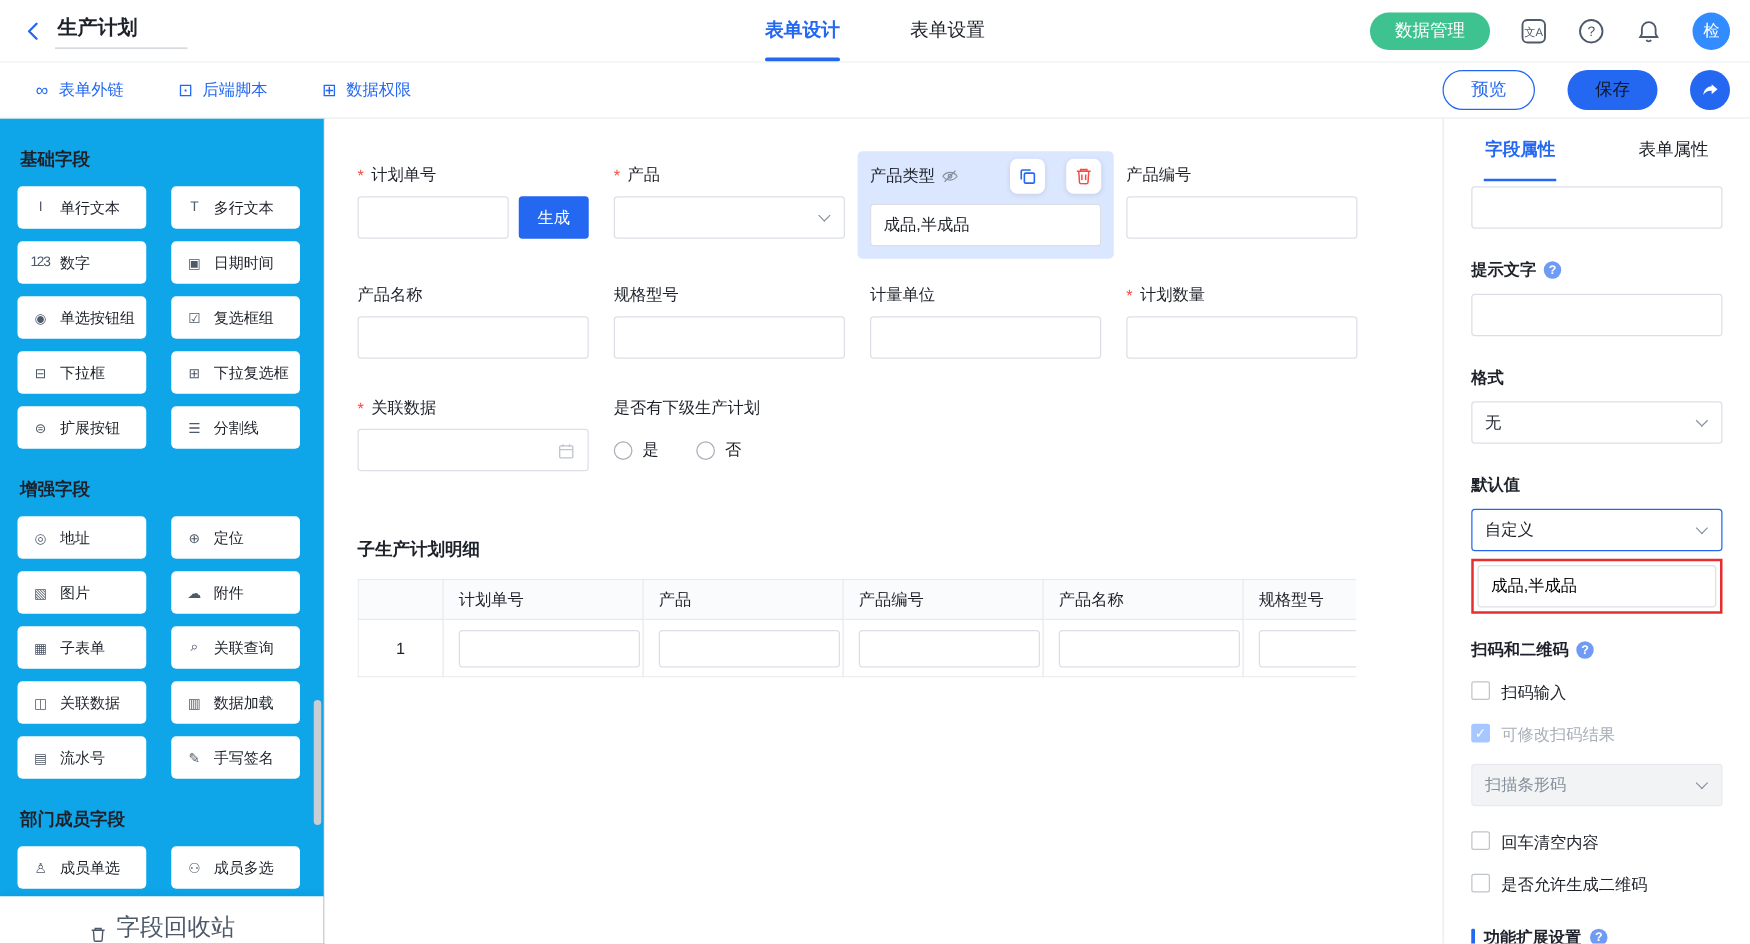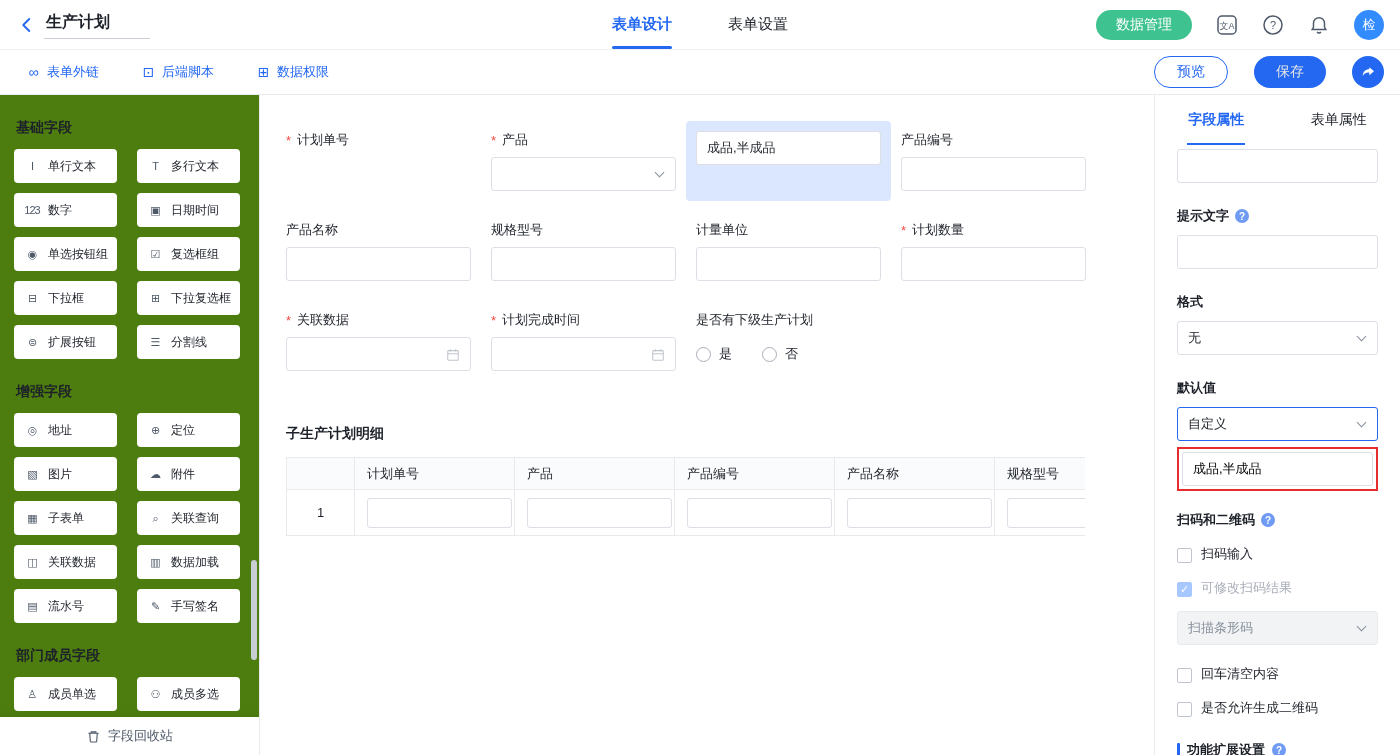--- a/index.html
+++ b/index.html
@@ -23,35 +23,35 @@
   .avatar{width:30px;height:30px;border-radius:50%;background:#338cff;color:#fff;font-size:13px;display:flex;align-items:center;justify-content:center;cursor:pointer}
 
   
   .toolbar{height:45px;display:flex;align-items:center;justify-content:space-between;
     padding:0 16px 0 26px;border-bottom:1px solid #e9eaee;background:#fff}
   .tl-links{display:flex;gap:42px}
   .tlink{display:flex;align-items:center;gap:6px;color:var(--primary);font-size:13px;cursor:pointer}
   .tlink .ti{font-size:14px;min-width:15px;text-align:center}
   .tl-actions{display:flex;gap:26px;align-items:center}
   .btn-preview{height:32px;padding:0 22px;border-radius:16px;border:1px solid var(--primary);color:var(--primary);background:#fff;font-size:14px;cursor:pointer}
-  .btn-save{height:32px;padding:0 22px;border-radius:16px;border:none;color:#e5e5e5;background:var(--primary);font-size:14px;cursor:pointer}
+  .btn-save{height:32px;padding:0 22px;border-radius:16px;border:none;color:#0f172a;background:var(--primary);font-size:14px;cursor:pointer}
   .btn-share{width:32px;height:32px;border-radius:50%;border:none;background:var(--primary);display:flex;align-items:center;justify-content:center;cursor:pointer}
 
   
   .content{display:flex;height:660px}
 
   
-  .sidebar{width:260px;background:#4d7c0f;border-right:1px solid #e9eaee;position:relative;padding:14px 0 0 14px;overflow:hidden;flex:none}
+  .sidebar{width:260px;background:#0ea5e9;border-right:1px solid #e9eaee;position:relative;padding:14px 0 0 14px;overflow:hidden;flex:none}
   .sec-head{font-size:14px;font-weight:bold;margin:24px 0 12px 2px}
   .sidebar > .sec-head:first-child{margin-top:10px}
   .side-grid{display:flex;flex-wrap:wrap;gap:10px 20px;width:226px}
   .side-item{width:103px;height:34px;background:#fff;border-radius:4px;display:flex;align-items:center;gap:7px;padding-left:9px;font-size:12px;cursor:pointer}
   .fi{min-width:18px;font-size:11px;color:#4e5969;text-align:center;letter-spacing:-1px;flex:none}
   .side-scroll{position:absolute;right:2px;top:465px;width:6px;height:100px;border-radius:3px;background:#c9cdd4;cursor:pointer}
-  .recycle{position:absolute;left:0;bottom:0;width:100%;height:38px;background:#fff;box-shadow:0 -2px 6px rgba(0,0,0,.06);display:flex;align-items:center;justify-content:center;gap:7px;font-size:13px;color:#4e5969;cursor:pointer}
+  .recycle{position:absolute;left:0;bottom:0;width:100%;height:38px;background:#fff;box-shadow:0 -2px 6px rgba(0,0,0,.06);display:flex;align-items:flex-end;justify-content:center;gap:7px;font-size:19px;color:#4e5969;cursor:pointer}
 
   
   .canvas{flex:1;background:#fff;overflow:hidden;padding:36px 0 0 26px}
   .form-grid{display:grid;grid-template-columns:repeat(4,205px)}
   .fld{width:185px;margin-bottom:30px}
   .flabel{display:flex;align-items:center;gap:5px;font-size:13px;height:18px;margin-bottom:8px}
   .required > .flabel::before{content:"*";color:var(--red);margin-right:1px}
   .fin{width:100%;height:34px;border:1px solid #dcdfe6;border-radius:3px;font-size:13px;padding:0 10px;outline:none;color:#1d2129;background:#fff}
   .frow{display:flex;gap:8px}
   .gen-btn{width:56px;height:34px;background:var(--primary);color:#fff;border:none;border-radius:3px;font-size:13px;cursor:pointer;flex:none}
@@ -89,21 +89,21 @@
   .ptab.active::after{content:"";position:absolute;bottom:0;left:50%;transform:translateX(-50%);width:58px;height:2px;background:var(--primary)}
   .pin{width:100%;height:34px;border:1px solid #dcdfe6;border-radius:3px;font-size:13px;padding:0 10px;outline:none;display:block;background:#fff}
   .ptop{margin-top:4px}
   .plabel{display:flex;align-items:center;gap:6px;font-size:13px;font-weight:bold;margin:24px 0 10px}
   .help{width:14px;height:14px;border-radius:50%;background:#6f9bf5;color:#fff;font-size:10px;display:inline-flex;align-items:center;justify-content:center;flex:none}
   .help::after{content:"?"}
   .psel{position:relative;width:100%;height:34px;border:1px solid #dcdfe6;border-radius:3px;background:#fff;font-size:13px;display:flex;align-items:center;padding:0 10px;cursor:pointer}
   .psel.focus{border-color:var(--primary)}
   .psel.disabled{background:#f2f3f5;color:#86909c;border-color:#e9eaee;cursor:default}
   .red-annot{border:2px solid #e62e2e;padding:3px;margin-top:6px}
-  .chk{display:flex;align-items:flex-end;gap:9px;font-size:13px;margin-top:16px;cursor:pointer}
+  .chk{display:flex;align-items:flex-start;gap:9px;font-size:13px;margin-top:16px;cursor:pointer}
   .chk .box{width:15px;height:15px;border:1px solid #c0c4cc;border-radius:2px;background:#fff;flex:none;display:flex;align-items:center;justify-content:center;font-size:11px;color:#fff}
   .chk.checked .box::after{content:"✓"}
   .chk.checked.disabled .box{background:#a6c7ff;border-color:#a6c7ff}
   .chk.disabled{color:#a9aeb8}
   .sel-gap{margin-top:14px}
   .ext-title{display:flex;align-items:center;gap:7px;font-size:13px;font-weight:bold;margin-top:24px}
   .ext-title .bar{width:3px;height:14px;background:var(--primary);border-radius:1px}
 </style>
 </head>
 <body>
@@ -283,30 +283,54 @@
     </div>
   </aside>
 
   <main class="canvas">
     <div class="form-grid">
 
       <div class="fld required">
         <div class="flabel">
             <span>计划单号</span>
           </div>
+        <div class="frow">
+          <input class="fin" style="width: 121px;">
+          <button class="gen-btn">生成</button>
+        </div>
       </div>
       <div class="fld required">
         <div class="flabel">
             <span>产品</span>
           </div>
         <div class="fsel">
             <span class="chev"></span>
           </div>
       </div>
       <div class="fld selected">
+        <div class="flabel">
+          <span>产品类型</span>
+          <svg width="14" height="14" viewBox="0 0 16 16" fill="none" stroke="#86909c" stroke-width="1.1">
+              <path d="M1.5 8S4 4.5 8 4.5 14.5 8 14.5 8 12 11.5 8 11.5 1.5 8 1.5 8z"></path>
+              <circle cx="8" cy="8" r="1.7"></circle>
+              <path d="M3 13L13 3"></path>
+            </svg>
+          <span class="spacer"></span>
+          <span class="act-btn">
+            <svg width="16" height="16" viewBox="0 0 16 16" fill="none" stroke="#2468f2" stroke-width="1.3">
+                <rect x="5.5" y="5.5" width="8" height="8" rx="1"></rect>
+                <path d="M10.5 3H4a1 1 0 0 0-1 1v6.5"></path>
+              </svg>
+          </span>
+          <span class="act-btn">
+            <svg width="16" height="16" viewBox="0 0 16 16" fill="none" stroke="#f54a45" stroke-width="1.2">
+                <path d="M2.5 4h11M5.5 4V2.5h5V4M4 4l.6 9a1 1 0 0 0 1 .9h4.8a1 1 0 0 0 1-.9L12 4M6.5 6.5V11M9.5 6.5V11"></path>
+              </svg>
+          </span>
+        </div>
         <input class="fin" value="成品,半成品" style="">
       </div>
       <div class="fld">
         <div class="flabel">
             <span>产品编号</span>
           </div>
         <input class="fin" style="">
       </div>
 
       <div class="fld">
@@ -330,31 +354,20 @@
       <div class="fld required">
         <div class="flabel">
             <span>计划数量</span>
           </div>
         <input class="fin" style="">
       </div>
 
       <div class="fld required">
         <div class="flabel">
             <span>关联数据</span>
-          </div>
-        <div class="fdate">
-          <svg width="14" height="14" viewBox="0 0 16 16" fill="none" stroke="#c0c4cc" stroke-width="1.2">
-              <rect x="2" y="3" width="12" height="11" rx="1"></rect>
-              <path d="M2 6.5h12M5 1.5V4M11 1.5V4"></path>
-            </svg>
-        </div>
-      </div>
-      <div class="fld required">
-        <div class="flabel">
-            <span>计划完成时间</span>
           </div>
         <div class="fdate">
           <svg width="14" height="14" viewBox="0 0 16 16" fill="none" stroke="#c0c4cc" stroke-width="1.2">
               <rect x="2" y="3" width="12" height="11" rx="1"></rect>
               <path d="M2 6.5h12M5 1.5V4M11 1.5V4"></path>
             </svg>
         </div>
       </div>
       <div class="fld" style="width:205px">
         <div class="flabel">

